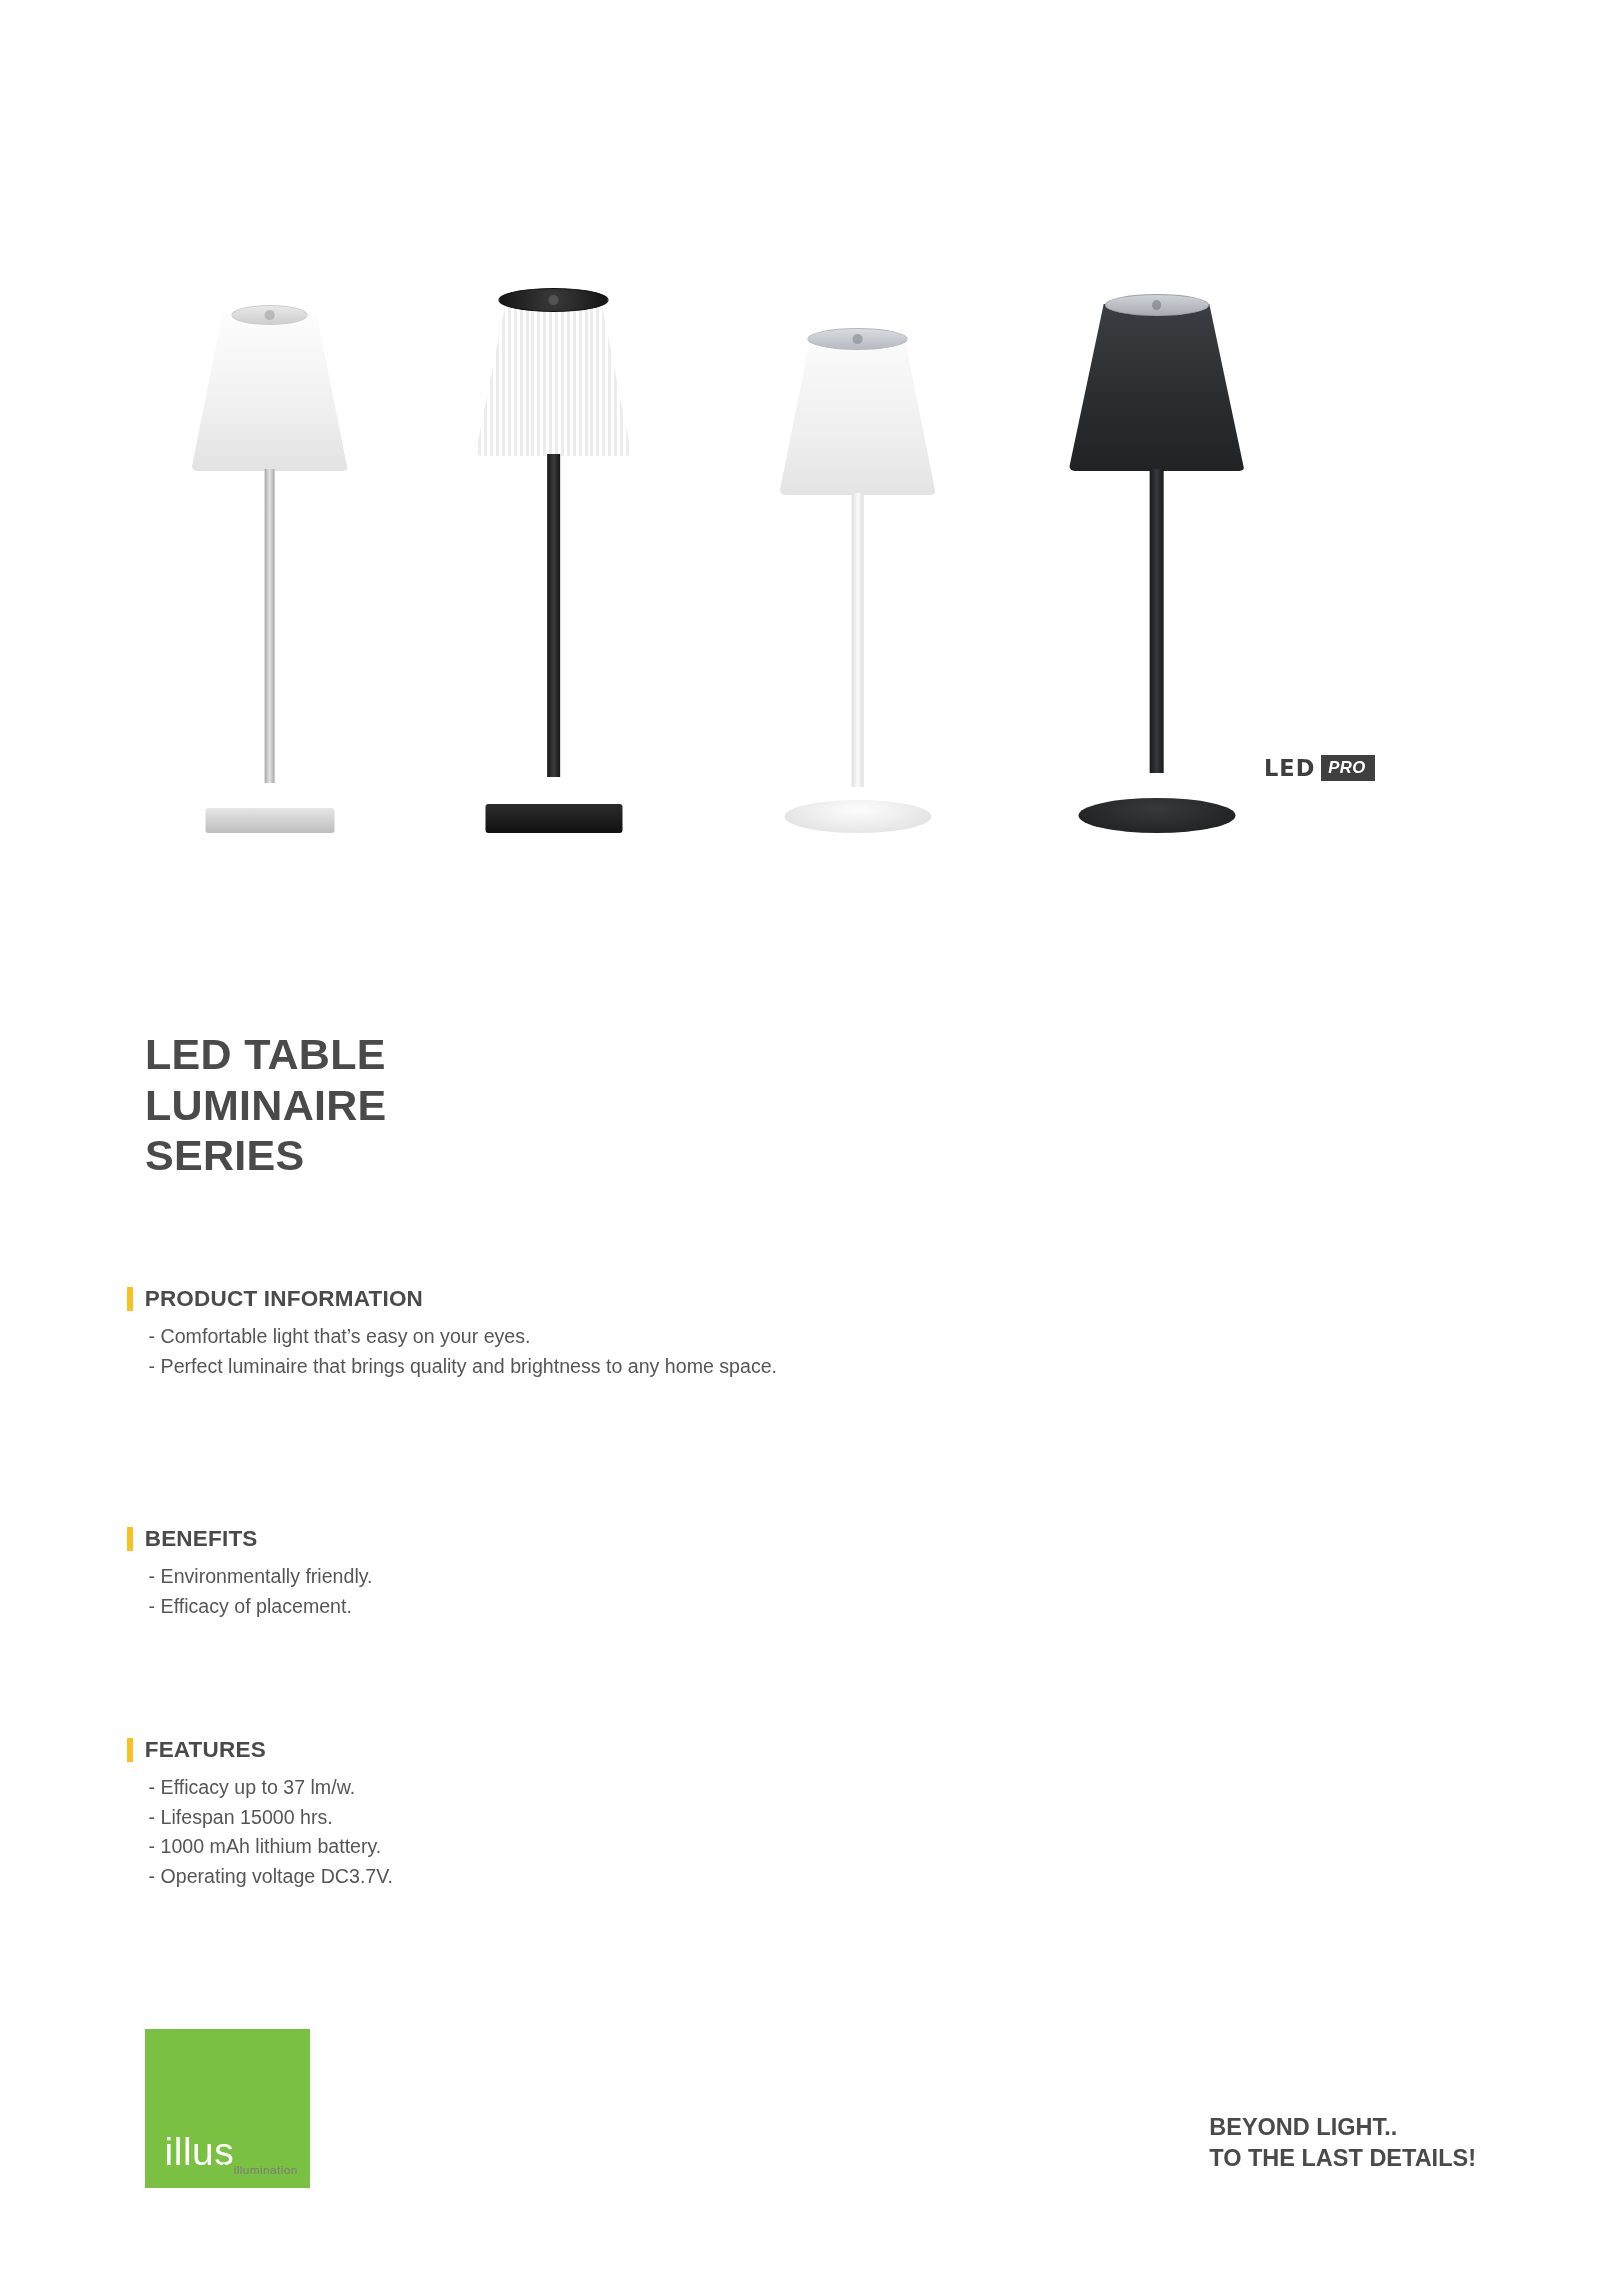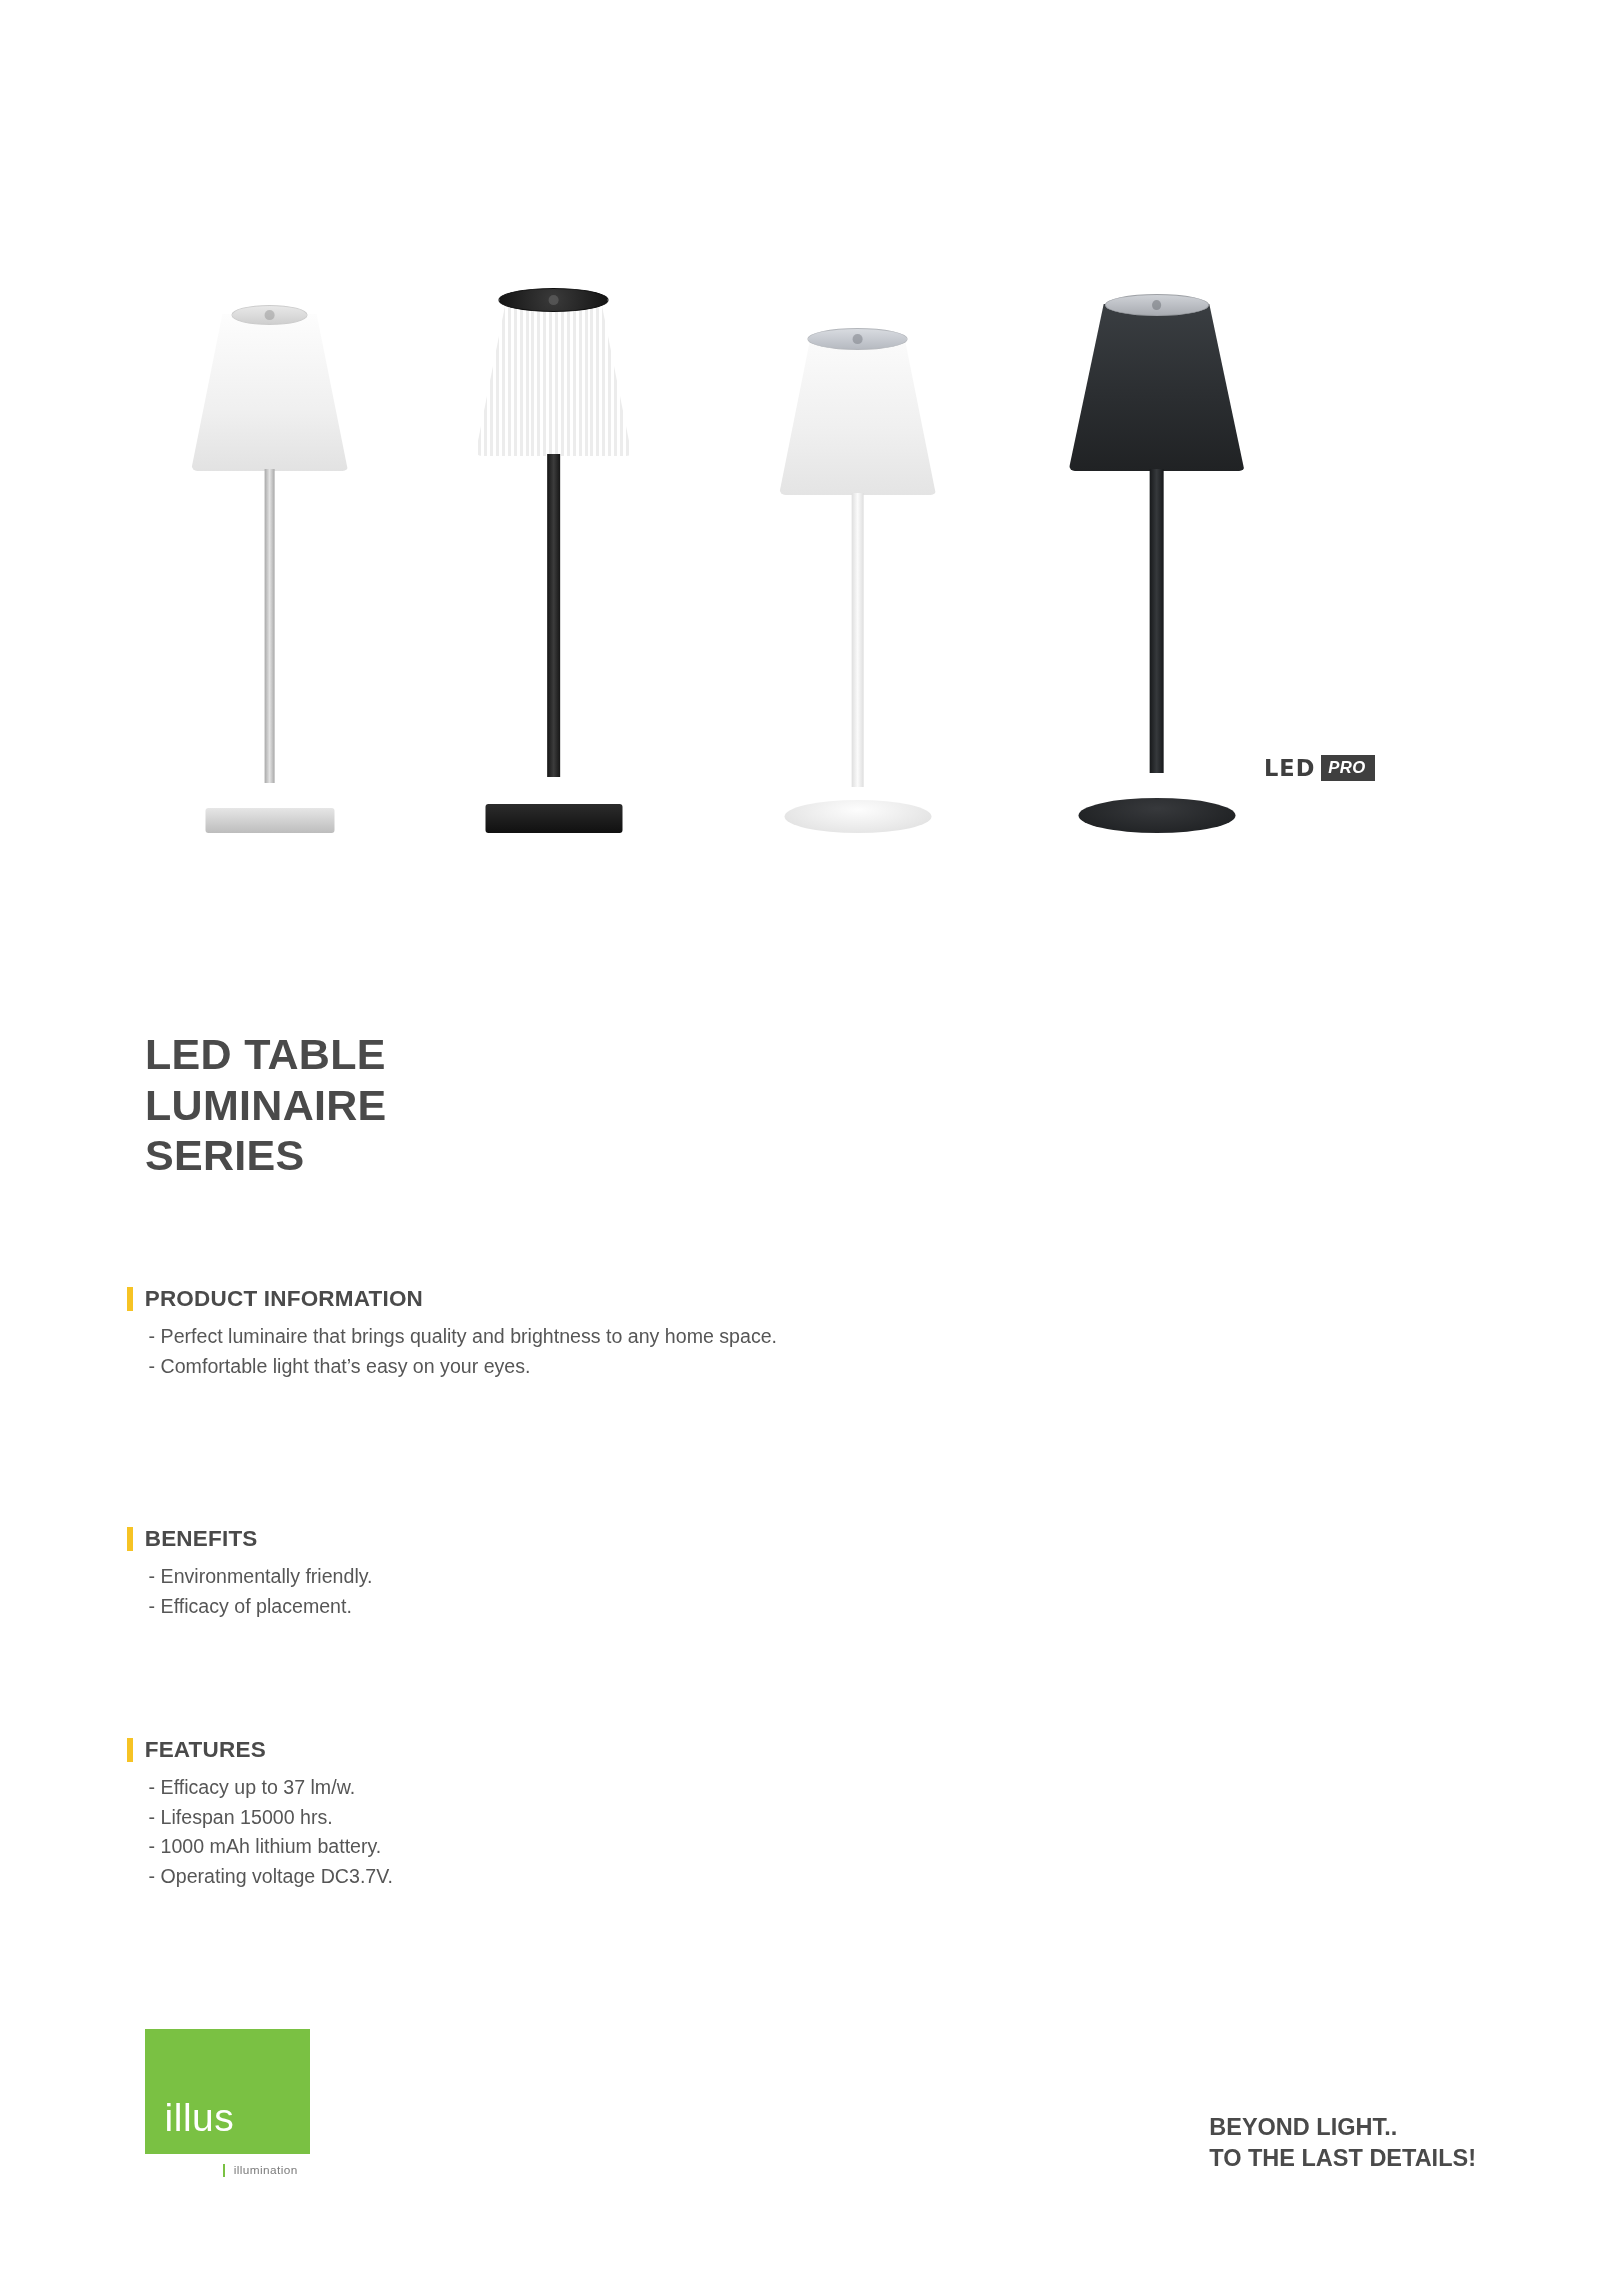--- a/index.html
+++ b/index.html
@@ -143,21 +143,21 @@
   #product-info { top: 1250px; }
   #benefits { top: 1490px; }
   #features { top: 1701px; }
 
   
   .logo-box {
     position: absolute;
     left: 145px;
     top: 2029px;
     width: 165px;
-    height: 125px;
+    height: 159px;
     background: #7ac143;
   }
   .logo-text {
     position: absolute;
     left: 19.6px;
     bottom: 13.7px;
     color: #ffffff;
     font-size: 39px;
     font-weight: 400;
     letter-spacing: 0.5px;
@@ -242,22 +242,22 @@
 <h1 class="title">LED TABLE
 LUMINAIRE
 SERIES</h1>
 
 <section class="section" id="product-info">
   <div class="section-head">
     <span class="bar"></span>
     <span>PRODUCT INFORMATION</span>
   </div>
   <ul class="bullets">
+    <li>- Comfortable light that’s easy on your eyes.</li>
     <li>- Perfect luminaire that brings quality and brightness to any home space.</li>
-    <li>- Comfortable light that’s easy on your eyes.</li>
   </ul>
 </section>
 
 <section class="section" id="benefits">
   <div class="section-head">
     <span class="bar"></span>
     <span>BENEFITS</span>
   </div>
   <ul class="bullets">
     <li>- Environmentally friendly.</li>

